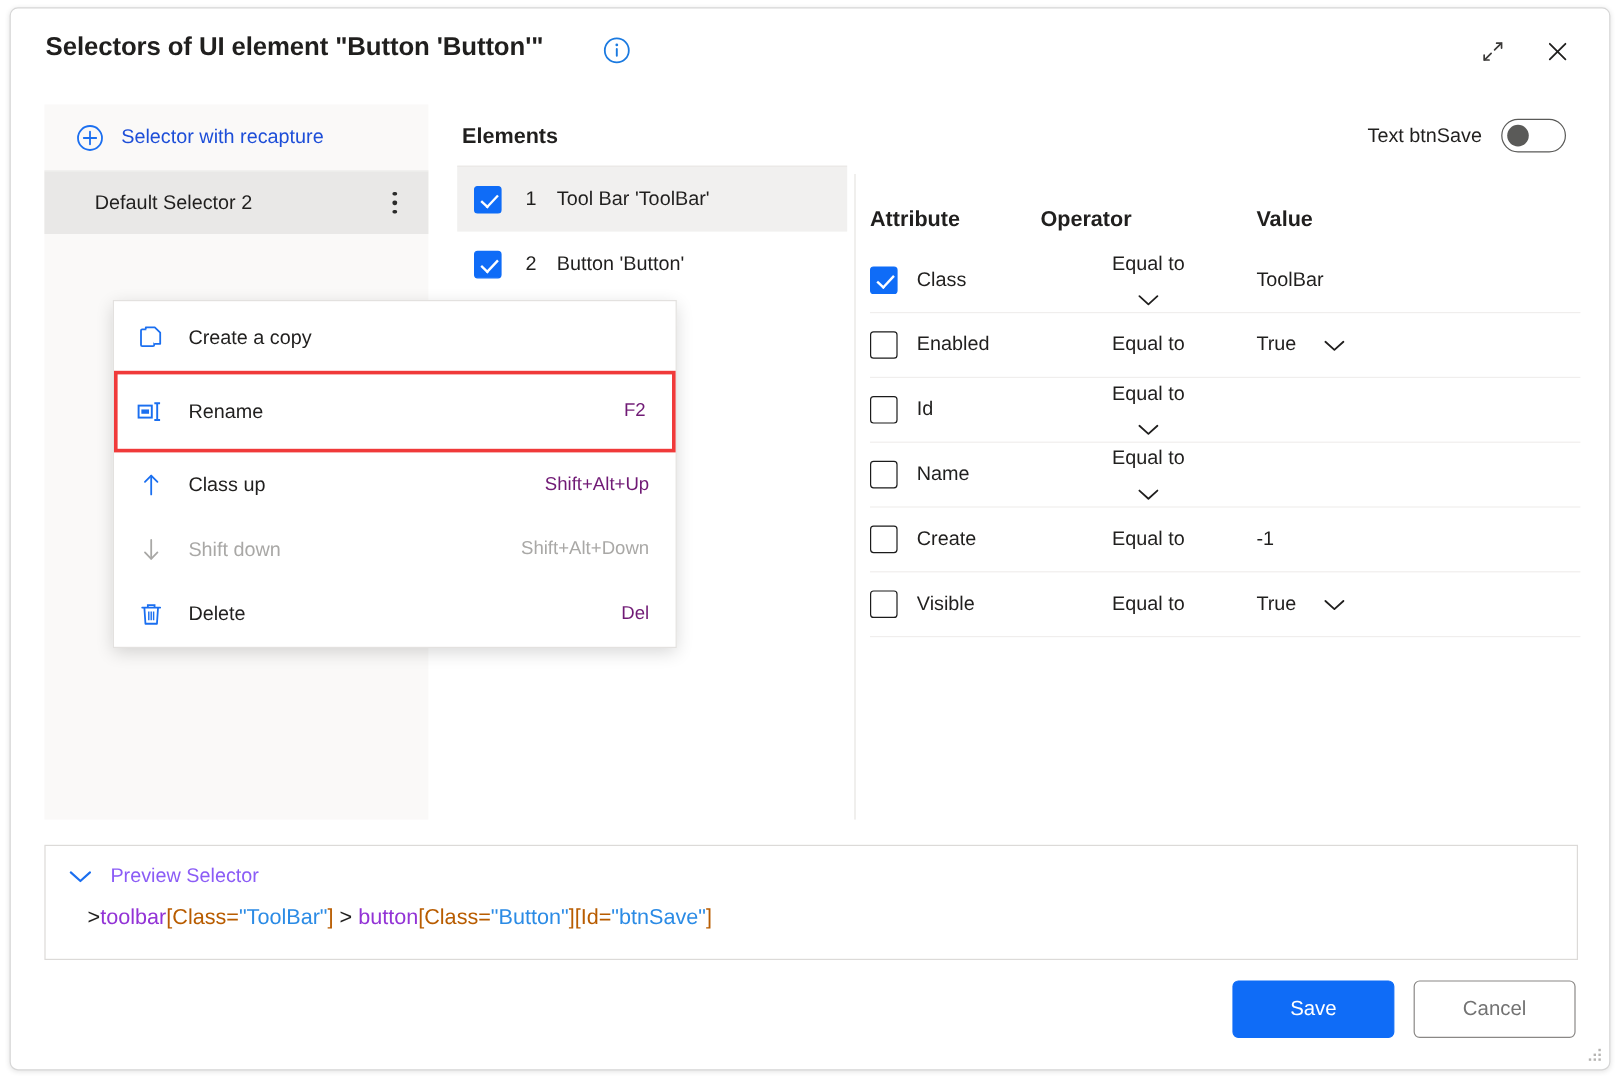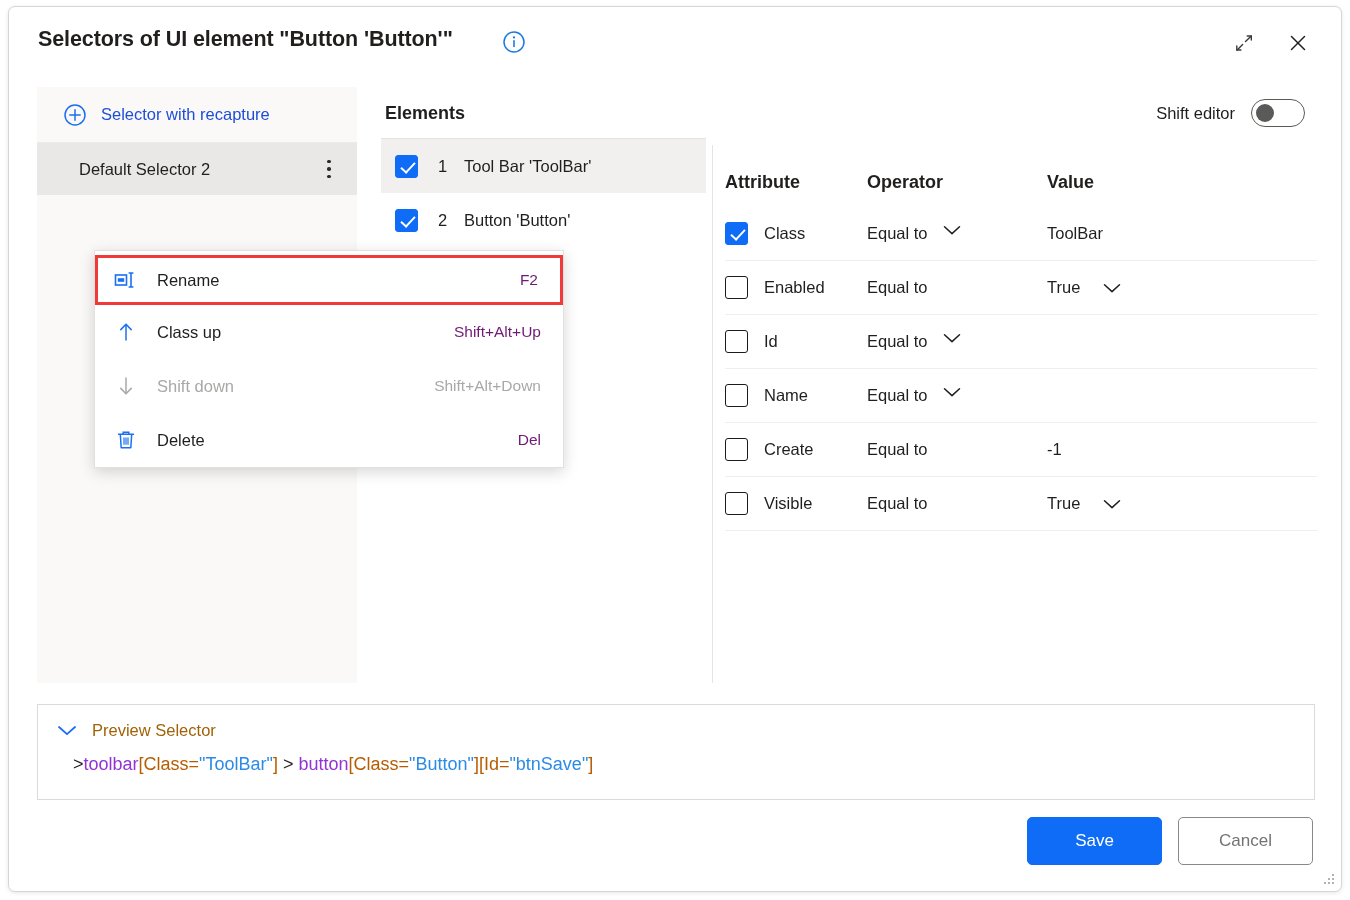--- a/index.html
+++ b/index.html
@@ -116,21 +116,21 @@
   }
   .ctx-shortcut {
     margin-left: auto;
     font-size: 15.5px; color: #701a75;
     white-space: nowrap;
   }
   .ctxitem.disabled .ctx-label,
   .ctxitem.disabled .ctx-shortcut { color: #a9a8a6; }
   .ctxitem.highlight {
     border: 3px solid #f03a3a;
-    height: 50px;
+    height: 68px;
     margin: 0 -0px;
     padding-left: 15px;
   }
 
   
   .elements-panel {
     position: absolute;
     left: 372px; top: 80px;
     width: 325px; height: 596px;
   }
@@ -241,22 +241,22 @@
   .attr-name {
     width: 142px;
     display: flex; align-items: center;
   }
   .attr-name .nm {
     margin-left: 16px;
     font-size: 16.5px; color: #201f1e;
   }
   .attr-op {
     width: 180px;
-    display: flex; gap: 14px;
-    font-size: 16.5px; color: #201f1e;
+    display: flex; align-items: center; gap: 14px;
+    font-size: 16.5px; color: #201f1e; flex-direction: column;
   }
   .attr-val {
     width: 230px;
     display: flex; align-items: center; gap: 22px;
     font-size: 16.5px; color: #201f1e;
   }
   .chev { width: 20px; height: 12px; flex: none; }
 
   
   .preview {
@@ -265,21 +265,21 @@
     width: 1278px; height: 96px;
     background: #ffffff;
     border: 1px solid #dcdad8;
   }
   .preview-head {
     display: flex; align-items: center;
     gap: 14px;
     padding: 16px 0 0 18px;
     cursor: pointer;
   }
-  .preview-head-label { font-size: 16.5px; color: #a16207; }
+  .preview-head-label { font-size: 16.5px; color: #8b5cf6; }
   .preview-code {
     padding: 14px 0 0 35px;
     font-size: 18px;
     color: #201f1e;
     white-space: nowrap;
   }
   .tk-gt   { color: #201f1e; }
   .tk-tag  { color: #9333d6; }
   .tk-br   { color: #b85c00; }
   .tk-attr { color: #b85c00; }
@@ -364,20 +364,30 @@
       <span class="kebab">
         <span></span>
         <span></span>
         <span></span>
       </span>
     </div>
   </div>
 
   <div class="ctxmenu">
 
+    <div class="ctxitem">
+      <span class="ctx-ico">
+        <svg width="22" height="22" viewBox="0 0 22 22">
+          <rect x="2.5" y="3.5" width="11" height="14" rx="1" fill="#fff" stroke="#1b6ff0" stroke-width="1.5"></rect>
+          <path d="M6.5 3.5 L6.5 1.8 L14 1.8 L18.5 6.2 L18.5 15.5 L13.5 15.5" fill="#fff" stroke="#1b6ff0" stroke-width="1.5" stroke-linejoin="round"></path>
+        </svg>
+      </span>
+      <span class="ctx-label">Create a copy</span>
+      <span class="ctx-shortcut"></span>
+    </div>
 
     <div class="ctxitem highlight">
       <span class="ctx-ico">
         <svg width="24" height="22" viewBox="0 0 24 22">
           <rect x="1.5" y="6" width="11" height="10" fill="none" stroke="#1b6ff0" stroke-width="1.6"></rect>
           <rect x="3.8" y="9.2" width="6.4" height="3.6" fill="#1b6ff0"></rect>
           <path d="M17 4 L17 18" stroke="#1b6ff0" stroke-width="1.6"></path>
           <path d="M14.6 4 L19.4 4 M14.6 18 L19.4 18" stroke="#1b6ff0" stroke-width="1.6"></path>
         </svg>
       </span>
@@ -437,21 +447,21 @@
     <div class="elem-row">
       <span class="cbx checked"></span>
       <span class="elem-index">2</span>
       <span class="elem-label">Button 'Button'</span>
     </div>
   </div>
 
   <div class="vdiv"></div>
 
   <div class="texteditor-wrap">
-    <span class="texteditor-label">Shift editor</span>
+    <span class="texteditor-label">Text btnSave</span>
     <span class="toggle">
       <span class="knob"></span>
     </span>
   </div>
 
   <div class="attr-table">
     <div class="attr-head">
       <div class="col-attr">Attribute</div>
       <div class="col-op">Operator</div>
       <div class="col-val">Value</div>

